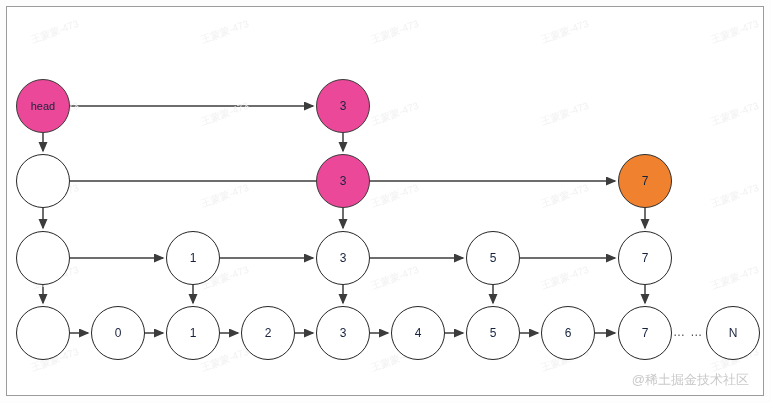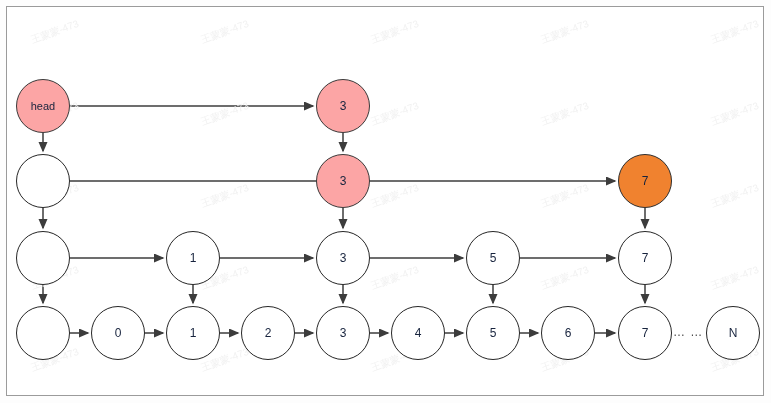--- a/index.html
+++ b/index.html
@@ -51,21 +51,21 @@
     border: 1.3px solid #262626;
     background: #ffffff;
     display: flex;
     align-items: center;
     justify-content: center;
     font-size: 12px;
     color: #17233d;
     z-index: 3;
   }
   .node.blue {
-    background: #fca5a5;
+    background: #ec4899;
     border-color: #3a3a3a;
   }
   .node.orange {
     background: #f0822f;
     border-color: #2f2f2f;
   }
   .node.head-node {
     font-size: 11px;
   }
   .ellipsis-mark {
@@ -182,14 +182,15 @@
       <div class="node white" style="left: 241px; top: 306px; width: 54px; height: 54px;">2</div>
       <div class="node white" style="left: 316px; top: 306px; width: 54px; height: 54px;">3</div>
       <div class="node white" style="left: 391px; top: 306px; width: 54px; height: 54px;">4</div>
       <div class="node white" style="left: 466px; top: 306px; width: 54px; height: 54px;">5</div>
       <div class="node white" style="left: 541px; top: 306px; width: 54px; height: 54px;">6</div>
       <div class="node white" style="left: 618px; top: 306px; width: 54px; height: 54px;">7</div>
       <div class="node white" style="left: 706px; top: 306px; width: 54px; height: 54px;">N</div>
       <div class="ellipsis-mark" style="left: 673px; top: 325px;">… …</div>
     </div>
 
+  <div id="watermark-brand">@稀土掘金技术社区</div>
 
 </div>
 
 </body></html>

